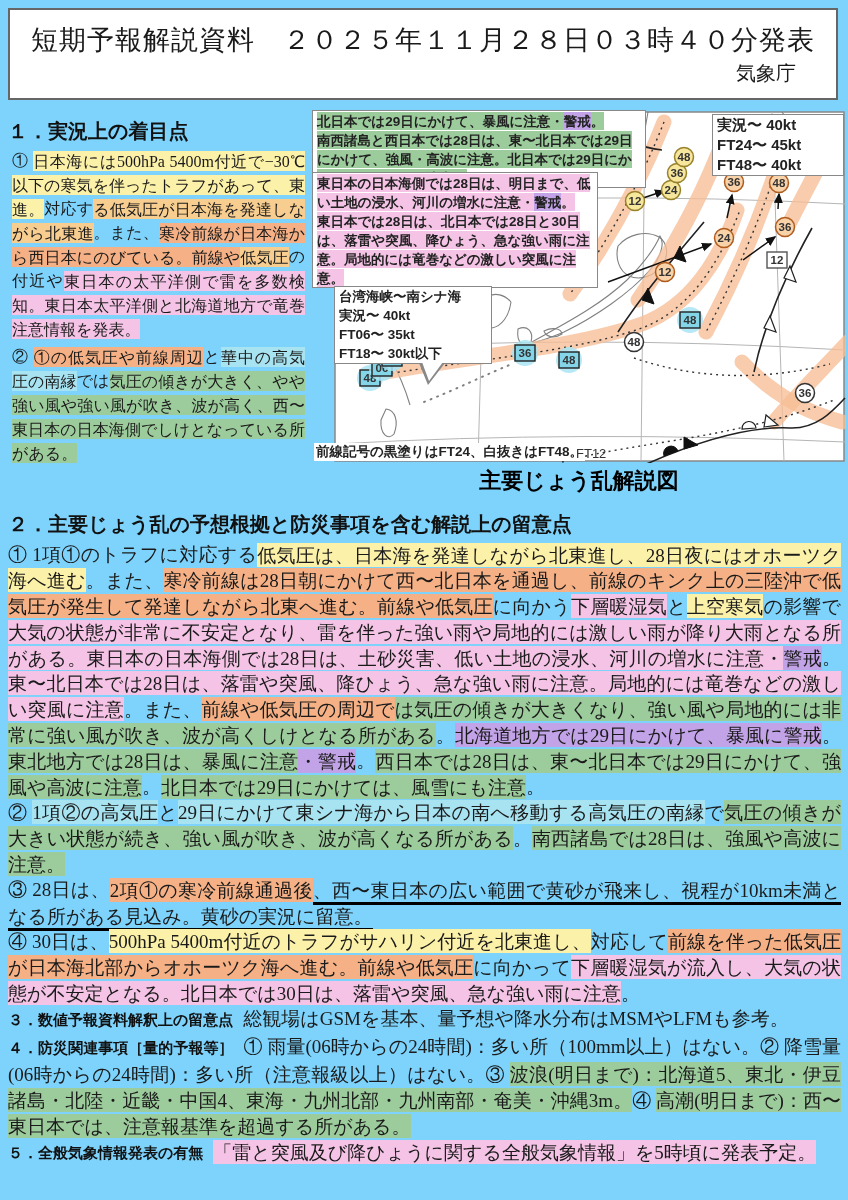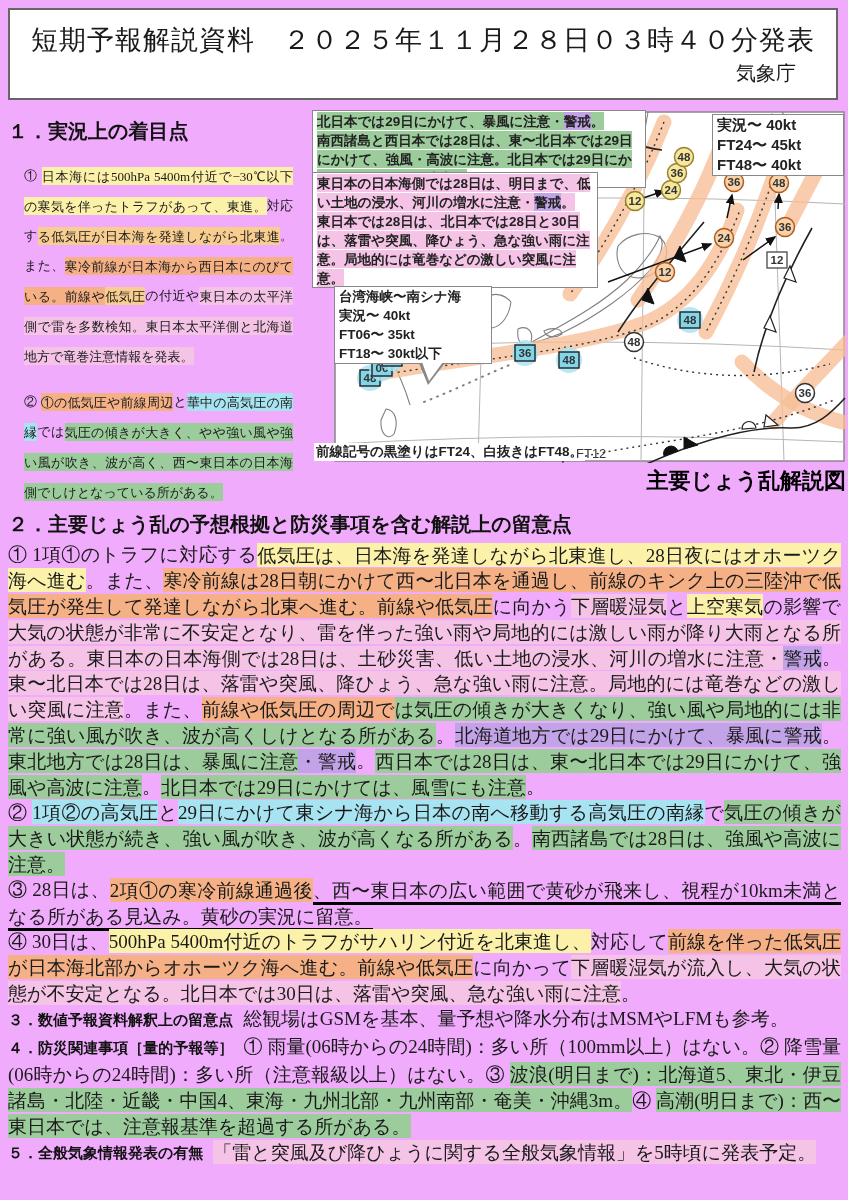--- a/index.html
+++ b/index.html
@@ -1,29 +1,29 @@
 <!DOCTYPE html>
 <html><head>
 <meta charset="utf-8">
 <style>
   html,body{margin:0;padding:0;background:#d8d8d8}
-  .page{position:relative;width:848px;height:1200px;background:#f0abfc;margin:0 auto;
+  .page{position:relative;width:848px;height:1200px;background:#7dd3fc;margin:0 auto;
         font-family:"Liberation Serif",serif;color:#1a1a1a;overflow:hidden}
 
   
   .header-box{position:absolute;left:8px;top:8px;width:826px;height:88px;border:2px solid #666;background:#fff}
   .header-title{margin-top:12px;text-align:center;font-size:27px;letter-spacing:1px;white-space:nowrap}
   .header-agency{position:absolute;right:40px;top:50px;font-size:20px}
 
   h2.sec{font-family:"Liberation Sans",sans-serif;font-weight:bold;font-size:20px;margin:0 0 4px 0;color:#111}
   .inline-head{font-family:Liberation Serif, serif;font-weight:bold;font-size:15px;color:#111;padding-right:10px}
 
   
   .s1{position:absolute;left:8px;top:118px;width:301px}
-  .s1 p{margin:16px;font-size:13px;line-height:30px;text-align:justify}
+  .s1 p{margin:4px;font-size:16px;line-height:24px;text-align:justify}
 
   
   .hl{padding:1.5px 0}
   .hl-yellow{background:#FBF1A8}
   .hl-amber{background:#F8CE90}
   .hl-salmon{background:#F5B185}
   .hl-pink{background:#F4C3E5}
   .hl-purple{background:#C3A3E8}
   .hl-green{background:#9CCC9C}
   .hl-cyan{background:#A8E3F1}
@@ -40,21 +40,21 @@
   .pink-note{left:0;top:62px;width:276px}
   .kt-box{left:400px;top:4px;width:122px;font-size:15px;line-height:20px}
   .bubble{left:22px;top:176px;width:148px}
   .bubble::after{content:'';position:absolute;bottom:-22px;left:84px;width:0;height:0;
     border-left:9px solid transparent;border-right:17px solid transparent;border-top:22px solid #888}
   .bubble::before{content:'';position:absolute;bottom:-18px;left:87px;width:0;height:0;z-index:1;
     border-left:7px solid transparent;border-right:14px solid transparent;border-top:19px solid #fff}
   .front-note{position:absolute;left:2px;top:333px;z-index:2;background:#fff;padding:0 2px;
     font:bold 13.5px "Liberation Sans",sans-serif;color:#222}
   .ft12{position:absolute;left:264px;top:336px;font:13px "Liberation Sans",sans-serif;color:#333;z-index:2}
-  .map-caption{position:absolute;left:312px;top:466px;width:534px;text-align:right;
+  .map-caption{position:absolute;left:312px;top:466px;width:534px;text-align:center;
     font:bold 22px "Liberation Sans",sans-serif;color:#000}
 
   
   .frame{fill:#fff;stroke:#888;stroke-width:1.5}
   .grat{fill:none;stroke:#b5b5b5;stroke-width:1}
   .coast{fill:none;stroke:#808080;stroke-width:1.1}
   .isles{fill:none;stroke:#808080;stroke-width:2;stroke-dasharray:1,6;stroke-linecap:round}
   .band{fill:none;stroke:#F6BE95;stroke-opacity:.78;stroke-width:15;stroke-linecap:round}
   .dot{fill:none;stroke:#333;stroke-width:1.4;stroke-dasharray:2,4}
   .front{fill:none;stroke:#222;stroke-width:1.6}

